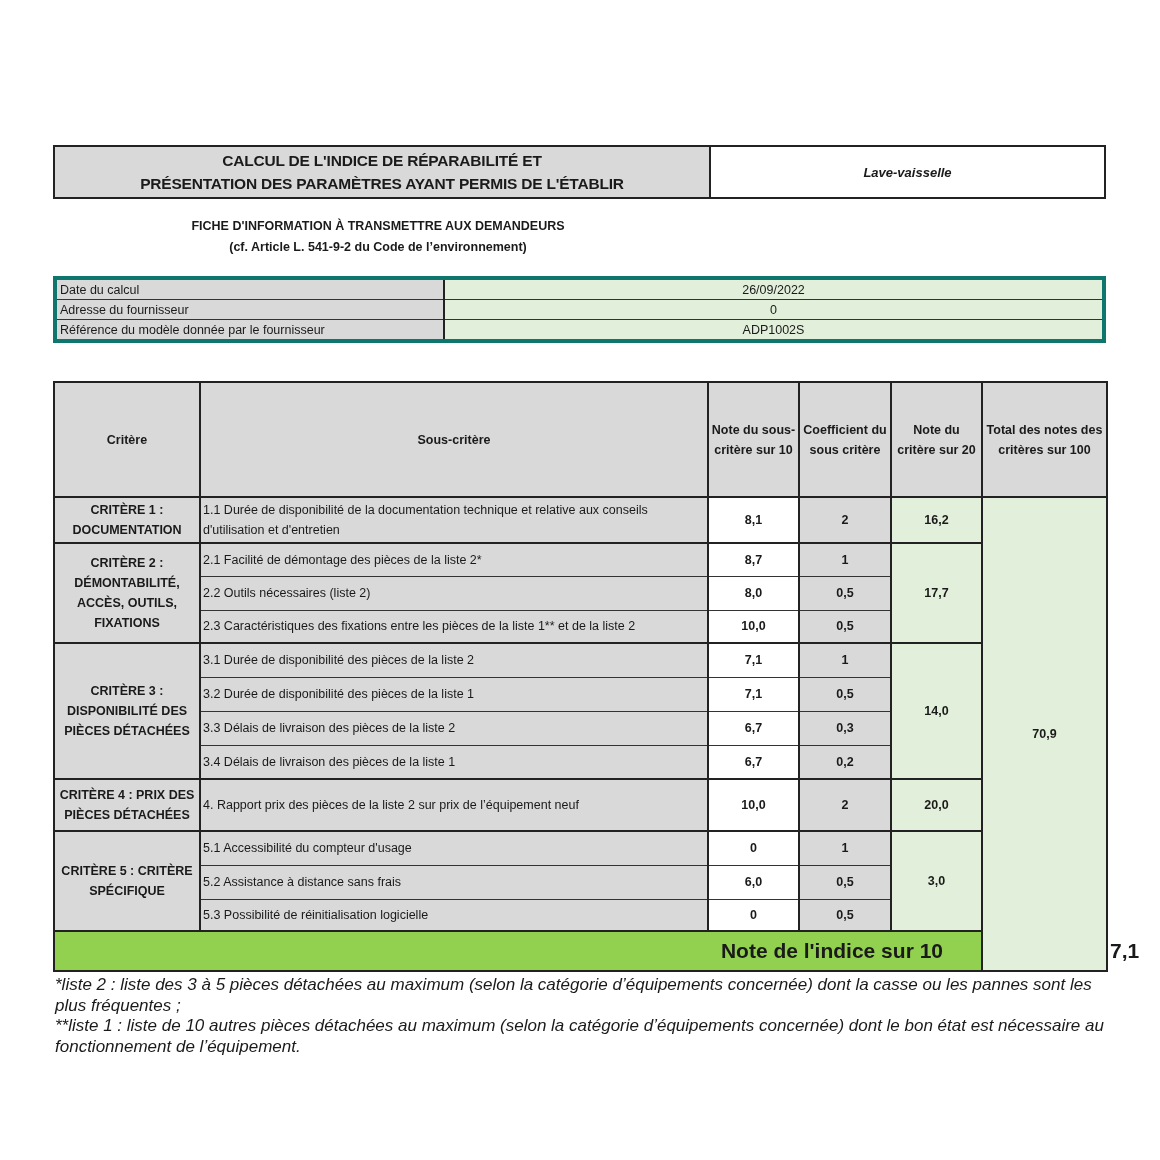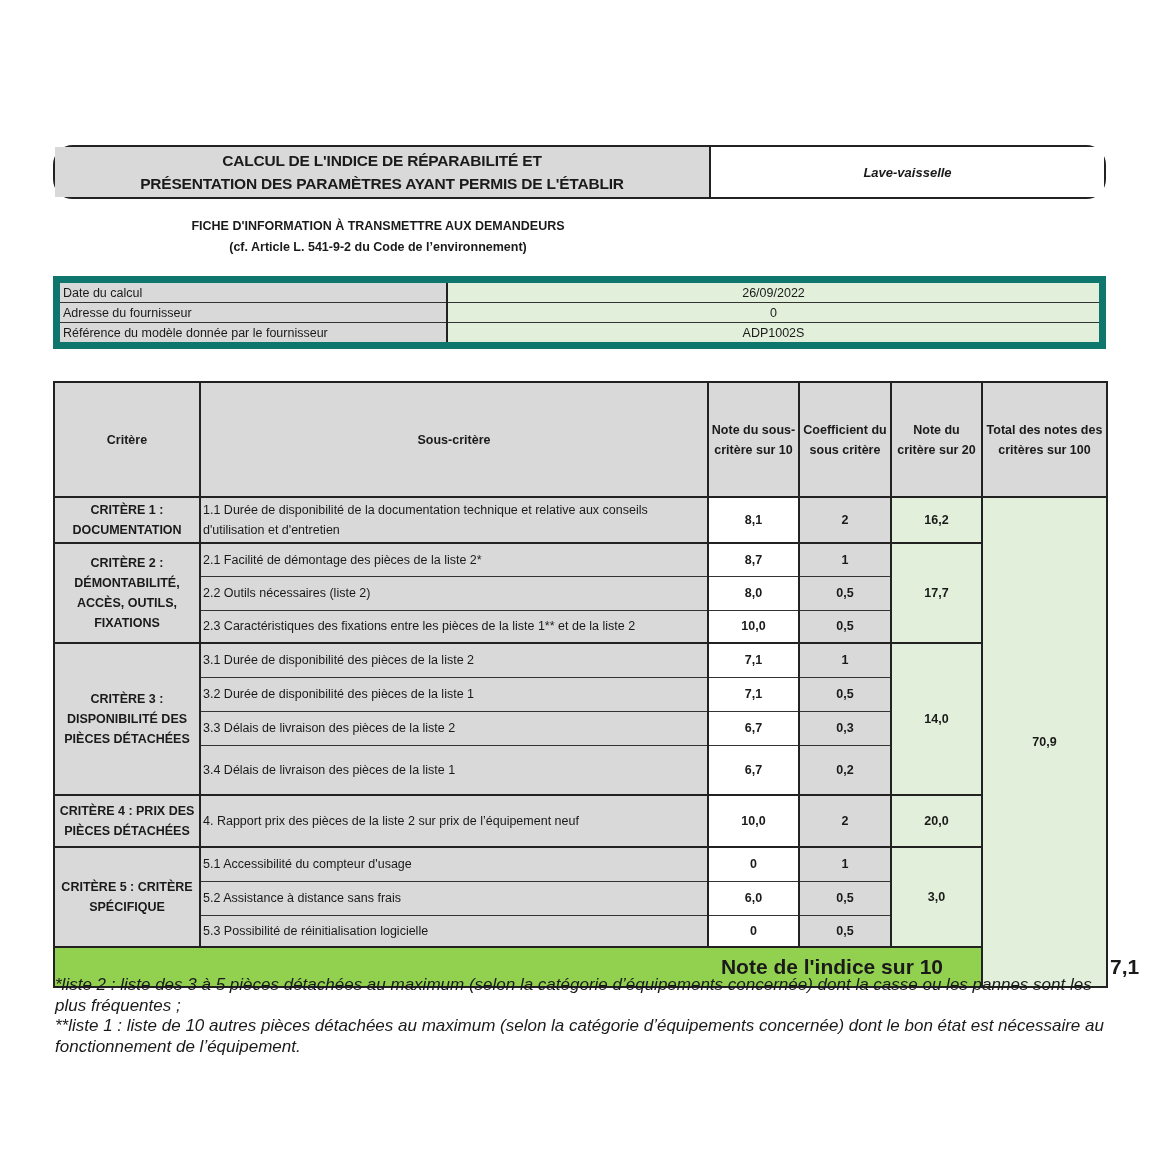--- a/index.html
+++ b/index.html
@@ -1,27 +1,27 @@
 <!DOCTYPE html>
 <html><head>
 <meta charset="utf-8">
 <style>
   html, body { margin:0; padding:0; background:#ffffff; }
   body { width:1160px; height:1160px; position:relative; font-family:"Liberation Sans", sans-serif; color:#1a1a1a; overflow:hidden; }
-  .abs { position:absolute; box-sizing:border-box;border-radius:20px; }
+  .abs { position:absolute; box-sizing:border-box; }
 
   
   #hdr { left:53px; top:145px; width:1053px; height:54px; border:2px solid #222; display:flex; }
   #hdr-title { width:654px; background:#d9d9d9; border-right:2px solid #222; display:flex; flex-direction:column; justify-content:center; align-items:center; font-weight:bold; font-size:15.5px; line-height:23px; letter-spacing:-0.2px; }
   #hdr-product { flex:1; background:#fff; display:flex; justify-content:center; align-items:center; font-weight:bold; font-style:italic; font-size:13px; }
 
   #sub { left:53px; top:216px; width:650px; text-align:center; font-weight:bold; font-size:12.5px; line-height:21px; }
 
   
-  #info { left:53px; top:276px; width:1053px; border:7px solid #0f766e; border-collapse:collapse; }
+  #info { left:53px; top:276px; width:1053px; border:4px solid #0f766e; border-collapse:collapse; }
   #info td { height:19px; padding:0 3px; font-size:12.5px; border:1px solid #333; line-height:18px; }
   #info td.lbl { width:380px; background:#d9d9d9; border-right:2px solid #222; }
   #info td.val { background:#e2efda; text-align:center; }
 
   
   #main { left:53px; top:381px; width:1053px; border:2px solid #222; border-collapse:collapse; table-layout:fixed; }
   #main td, #main th { border:1px solid #333; font-size:12.5px; padding:0 2px; }
   #main th { background:#d9d9d9; font-weight:bold; height:113px; line-height:20px; border:2px solid #222; }
   #main td.crit { background:#d9d9d9; font-weight:bold; text-align:center; line-height:20px; border:2px solid #222; border-top:2px solid #222;margin-top:38px; }
   #main td.sub { background:#d9d9d9; text-align:left; line-height:20px; border-right:2px solid #222; }
@@ -127,21 +127,21 @@
     <tr style="height:34px">
       <td class="sub">3.2 Durée de disponibilité des pièces de la liste 1</td>
       <td class="note">7,1</td>
       <td class="coef">0,5</td>
     </tr>
     <tr style="height:34px">
       <td class="sub">3.3 Délais de livraison des pièces de la liste 2</td>
       <td class="note">6,7</td>
       <td class="coef">0,3</td>
     </tr>
-    <tr style="height:50px">
+    <tr style="height:34px">
       <td class="sub">3.4 Délais de livraison des pièces de la liste 1</td>
       <td class="note">6,7</td>
       <td class="coef">0,2</td>
     </tr>
 
     <tr class="grp-start" style="height:52px">
       <td class="crit">CRITÈRE 4 : PRIX DES PIÈCES DÉTACHÉES</td>
       <td class="sub">4. Rapport prix des pièces de la liste 2 sur prix de l’équipement neuf</td>
       <td class="note">10,0</td>
       <td class="coef">2</td>

